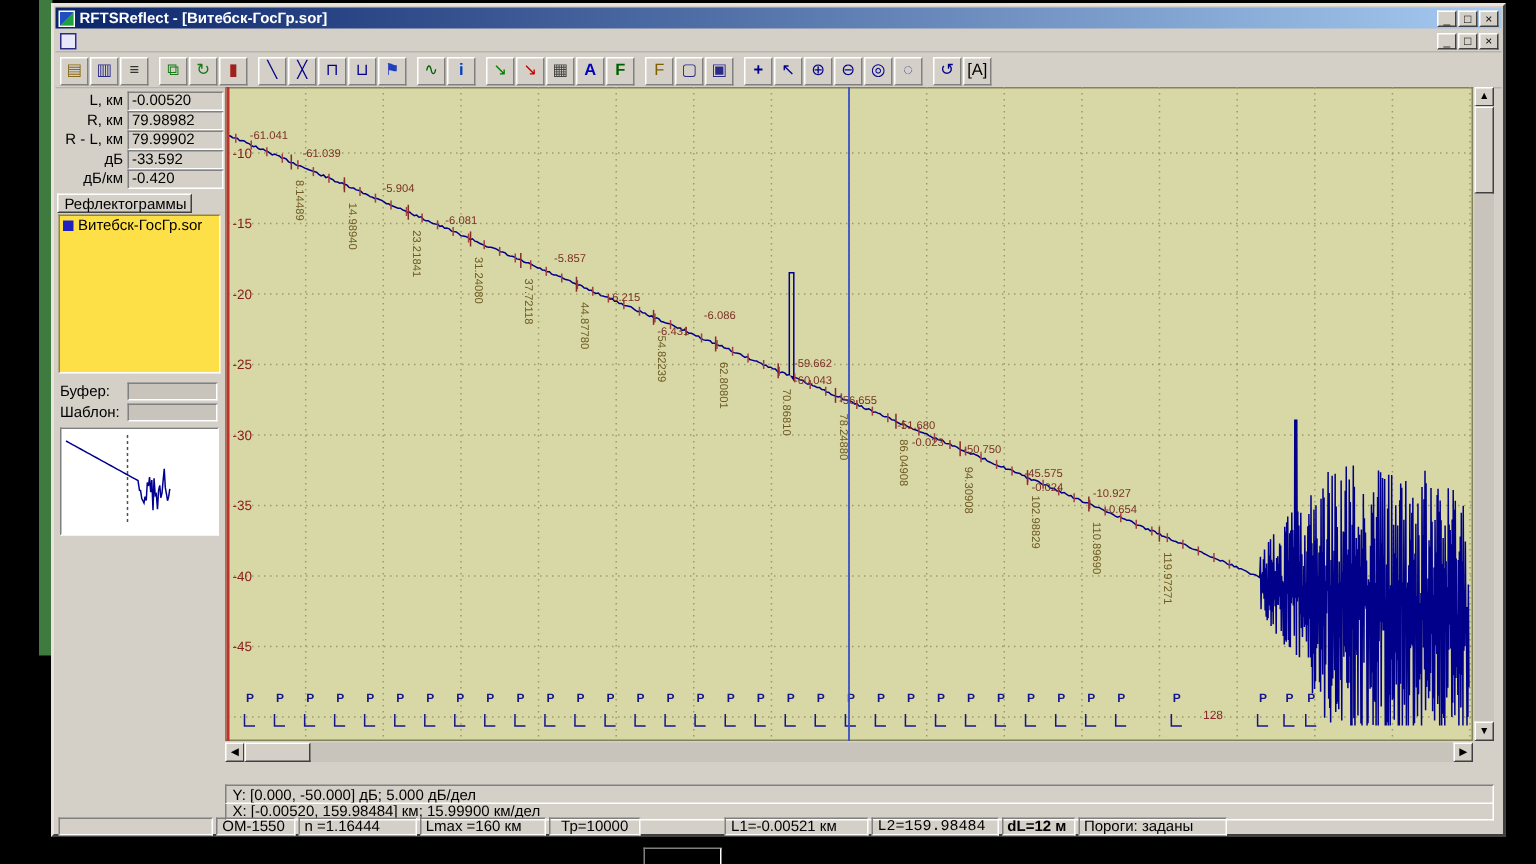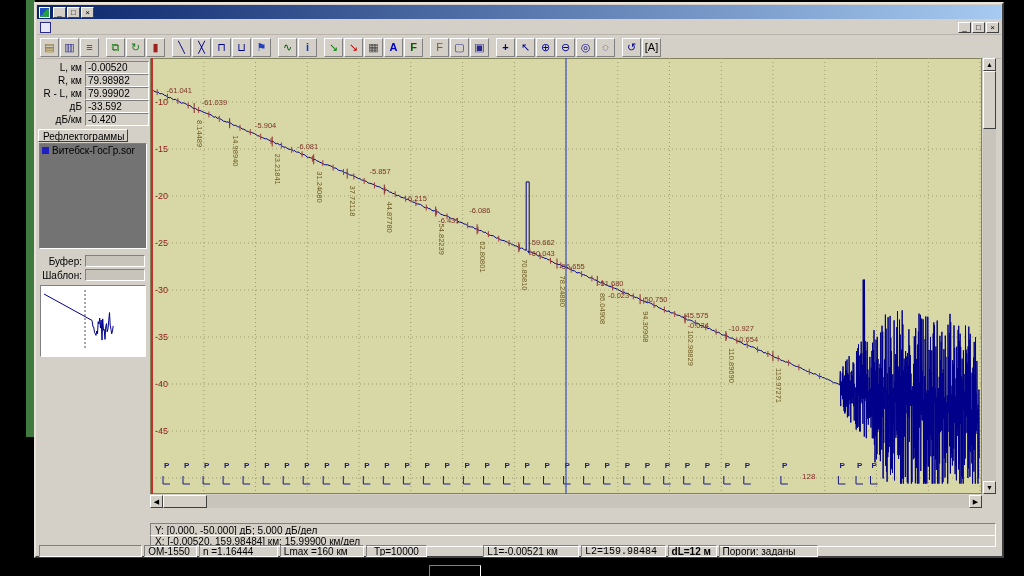--- a/index.html
+++ b/index.html
@@ -25,26 +25,26 @@
   .tb-btn{width:19px;height:19px;background:#d4d0c8;border:1px solid;border-color:#fff #808080 #808080 #fff;
           font-size:11px;line-height:17px;text-align:center;padding:0;font-family:inherit;overflow:hidden}
   .tb-sep{width:5px;height:19px}
   .left-panel{position:absolute;left:2px;top:55px;width:112px;height:487px;background:#d4d0c8}
   .param-row{display:flex;align-items:center;gap:3px;height:13px;padding-left:2px}
   .param-label{width:42px;text-align:right;font-size:10px;color:#000;white-space:nowrap}
   .param-value{width:58px;height:11px;font-size:10px;line-height:11px;background:#d4d0c8;color:#000;
                border:1px solid;border-color:#808080 #fff #fff #808080;padding:0 2px;white-space:nowrap;overflow:hidden}
   .rg-header{position:absolute;left:0;top:70px;width:90px;height:13px;background:#d4d0c8;font-size:10px;
              line-height:13px;padding-left:4px;border:1px solid;border-color:#fff #404040 #404040 #fff;box-sizing:border-box}
-  .listbox{position:absolute;left:1px;top:84px;width:108px;height:106px;background:#737373;
+  .listbox{position:absolute;left:1px;top:84px;width:108px;height:106px;background:#fde047;
            border:1px solid;border-color:#808080 #fff #fff #808080;box-sizing:border-box;font-size:10px}
   .list-item{display:flex;align-items:center;gap:3px;padding:1px 2px;white-space:nowrap;overflow:hidden}
   .sq{width:7px;height:7px;background:#2020c0;flex:none}
   .mini-row{position:absolute;left:0;width:110px;height:12px;display:flex;align-items:center;gap:3px;padding-left:2px}
-  .mini-label{width:42px;text-align:right;font-size:10px}
+  .mini-label{width:42px;text-align:left;font-size:10px}
   .mini-box{width:58px;height:10px;background:#c8c4bc;border:1px solid;border-color:#808080 #fff #fff #808080}
   .thumb{position:absolute;left:2px;top:226px;width:106px;height:72px;background:#fff;
          border:1px solid;border-color:#808080 #fff #fff #808080;box-sizing:border-box}
   .chart{position:absolute;left:114px;top:54px;width:848px;height:451px}
   .plot{position:absolute;left:0;top:0;width:832px;height:436px;background:#d8d8a6}
   .vsb{position:absolute;left:833px;top:0;width:13px;height:436px;background:#c8c4bc}
   .hsb{position:absolute;left:0;top:437px;width:832px;height:13px;background:#c8c4bc}
   .sb-btn{position:absolute;width:13px;height:13px;background:#d4d0c8;border:1px solid;
           border-color:#fff #404040 #404040 #fff;box-sizing:border-box;font-size:7px;line-height:11px;text-align:center;color:#000;padding:0}
   .sb-thumb{position:absolute;background:#d4d0c8;border:1px solid;border-color:#fff #404040 #404040 #fff;box-sizing:border-box}
@@ -75,20 +75,21 @@
 </style>
 </head>
 <body>
 
 <div class="strip"></div>
 
 <div class="window">
 
   <div class="titlebar">
     <span class="app-ico"></span>
+    <span class="t-title">RFTSReflect - [Витебск-ГосГр.sor]</span>
     <span id="title-controls" style="display:flex;gap:1px">
         <button class="winbtn">_</button>
         <button class="winbtn">□</button>
         <button class="winbtn">×</button>
       </span>
   </div>
 
   <div class="menubar">
     <span class="doc-ico"></span>
     <span class="child-ctl" id="child-controls">

